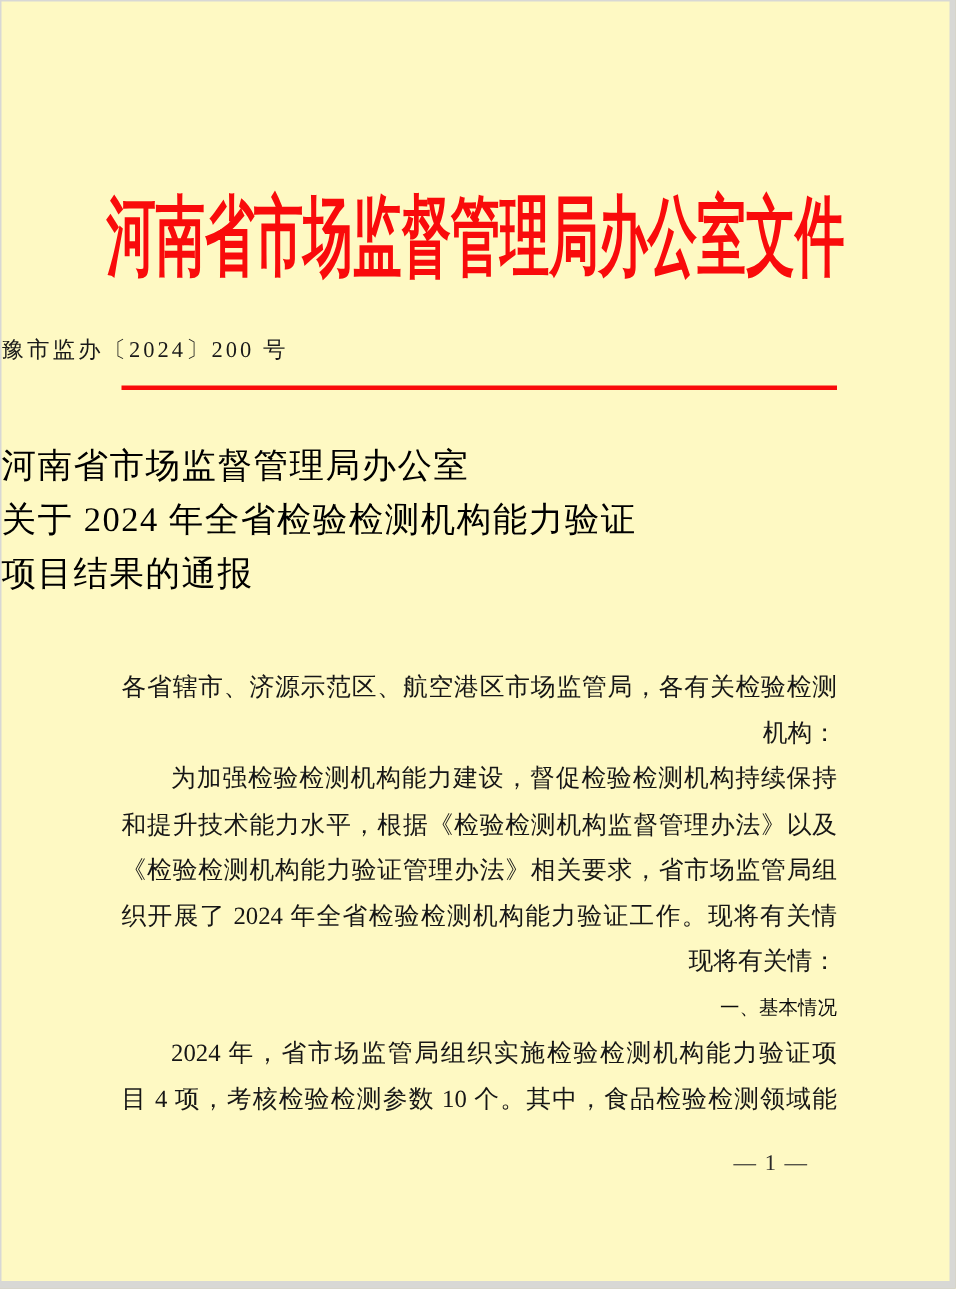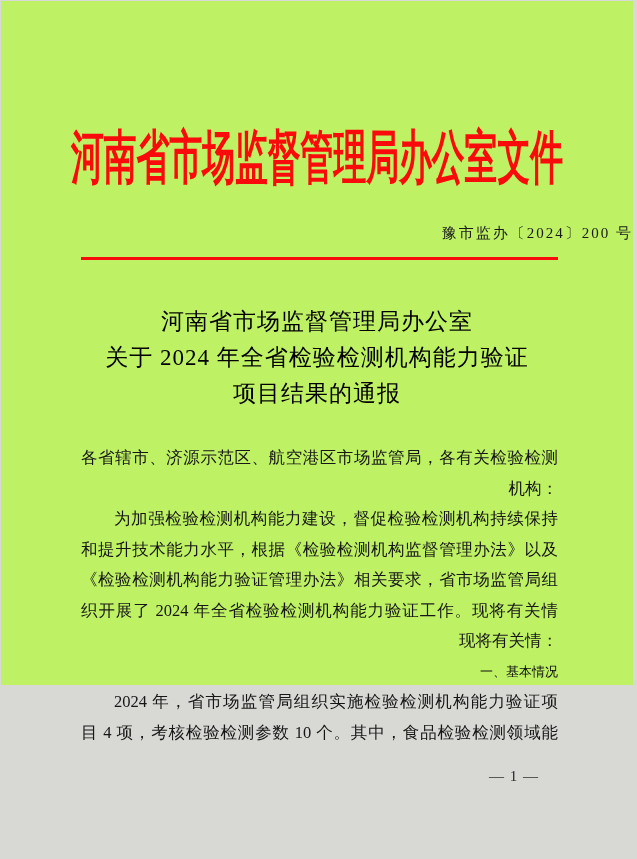--- a/index.html
+++ b/index.html
@@ -2,45 +2,45 @@
 <html style="--red: #f90b0b;"><head>
 <meta charset="utf-8">
 <style>
   html,body{margin:0;padding:0;background:#c9c9c7;}
   .scan{
     position:relative;width:637px;height:859px;overflow:hidden;
     background:#d8d8d5;
     font-family:"Liberation Serif", serif;
   }
   .page{
-    position:absolute;left:1px;top:1px;width:632px;height:684px;
-    background:#bef264;
+    position:absolute;left:1px;top:1px;width:632px;height:853px;
+    background:#fef9c3;
   }
   .banner{
     position:absolute;top:127px;left:0;width:100%;
     text-align:center;
   }
   .banner-text{
     display:inline-block;white-space:nowrap;
     font-weight:700;font-size:40px;line-height:42px;
     color:var(--red,#f90b0b);
     transform:scale(0.82,1.45);transform-origin:50% 0;
     letter-spacing:0;
   }
   .doc-number{
     position:absolute;top:223px;left:0;width:100%;
-    text-align:right;font-size:15px;letter-spacing:2px;color:#1a1a1a;
+    text-align:left;font-size:15px;letter-spacing:2px;color:#1a1a1a;
   }
   .red-line{
     position:absolute;top:256px;left:80px;width:477px;height:3px;
     background:var(--red,#f90b0b);
   }
   .title{
-    position:absolute;top:303px;left:0;width:100%;
-    text-align:center;font-size:23px;line-height:36px;color:#000;
+    position:absolute;top:292px;left:0;width:100%;
+    text-align:left;font-size:23px;line-height:36px;color:#000;
     letter-spacing:1px;
   }
   .body{
     position:absolute;top:442px;left:80px;width:477px;
     font-size:16.5px;color:#161616;
   }
   .body .line{
     height:30.5px;line-height:30.5px;overflow:hidden;
     text-align:right;
   }

